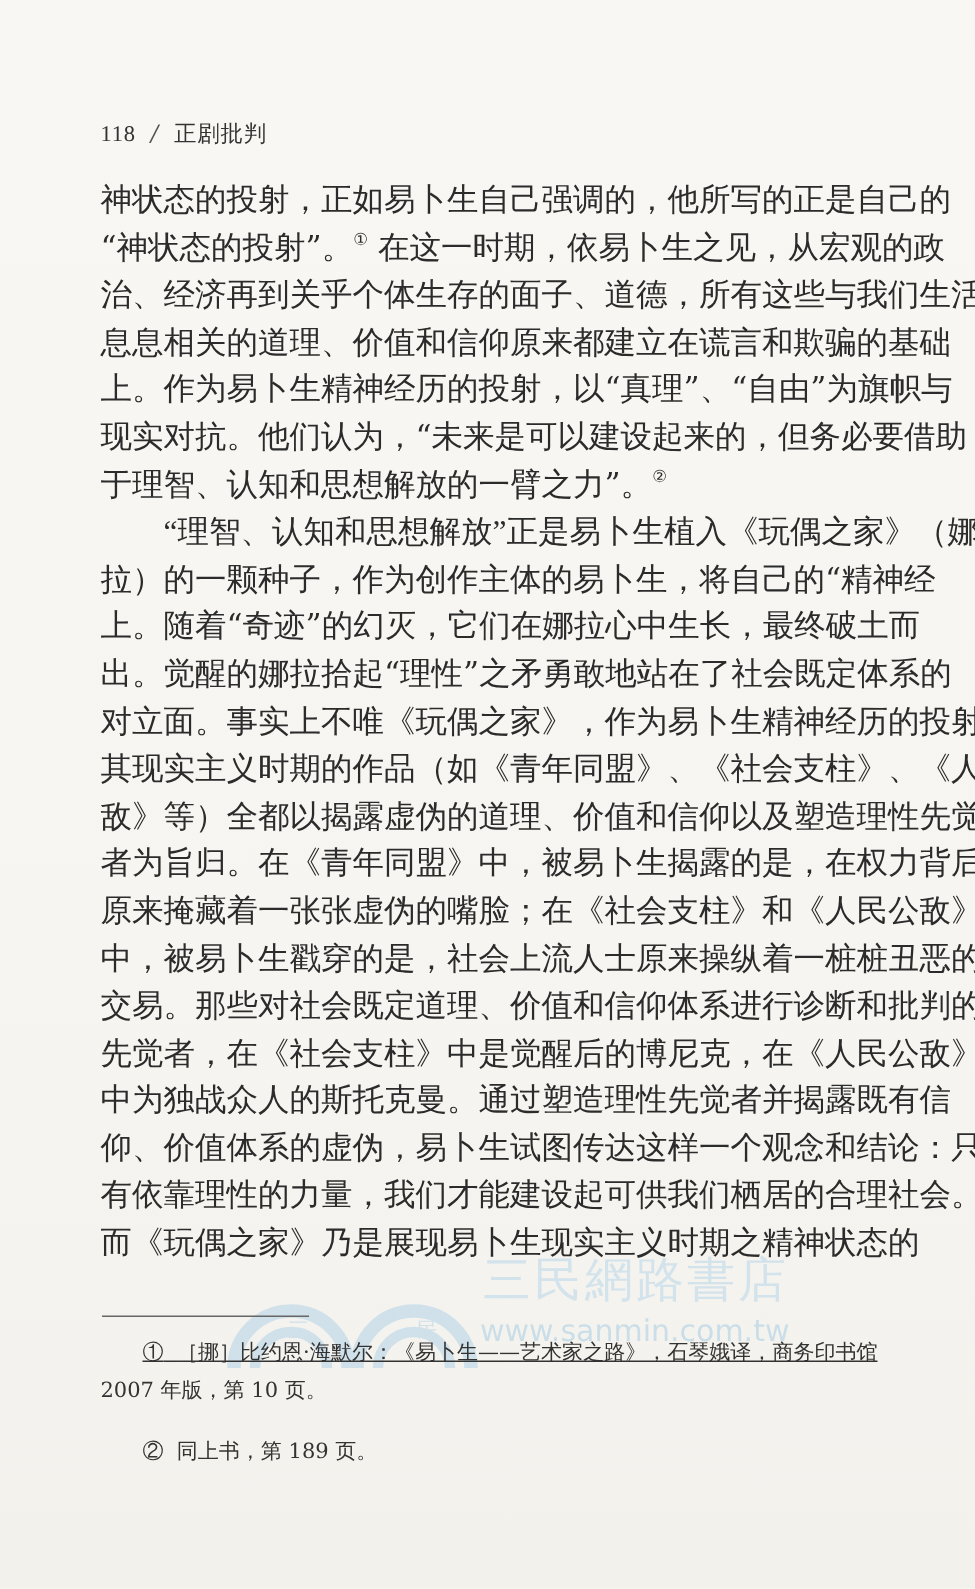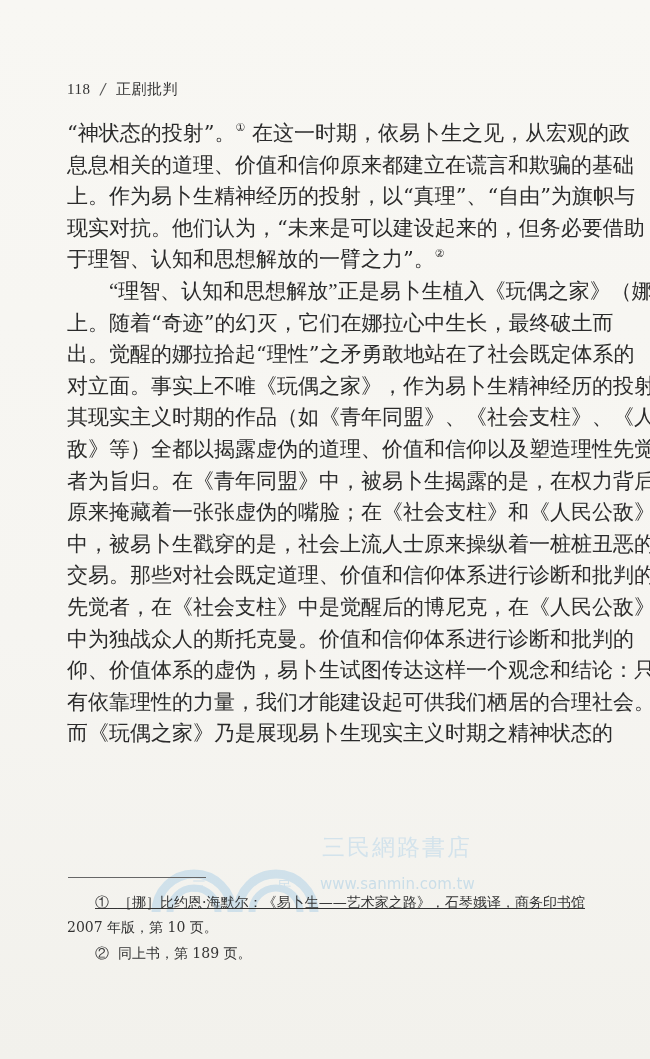--- a/index.html
+++ b/index.html
@@ -49,63 +49,66 @@
     .footnotes .fline { height: 25px; line-height: 25px; white-space: nowrap; }
     .footnotes .findent { padding-left: 28px; }
     .footnotes .fjust { text-align: justify; text-align-last: justify; text-decoration: underline; }
 
     .watermark {
       position: absolute; left: 150px; top: 832px; width: 420px; height: 80px;
       pointer-events: none; opacity: 0.55;
     }
     .wm-text {
       position: absolute; left: 172px; top: 0px;
-      font-size: 23px; color: #b9d6ea; letter-spacing: 2px;
+      font-size: 32px; color: #b9d6ea; letter-spacing: 2px;
       font-family: "DejaVu Serif", serif;
     }
     .wm-url {
       position: absolute; left: 170px; top: 43px;
-      font-size: 15px; color: #a9cde4;
+      font-size: 20px; color: #a9cde4;
       font-family: "DejaVu Sans", sans-serif;
     }
     .wm-san, .wm-min {
       position: absolute; top: 46px; font-size: 14px; color: #b3d3e8;
     }
     .wm-san { left: 42px; }
     .wm-min { left: 128px; }
   </style>
 </head>
 <body>
 
 <div class="page">
 
   <div class="running-head">
     <span class="num">118</span>
     <span class="sep">/</span>
     <span class="title">正剧批判</span>
   </div>
 
   <div class="body-text">
+    <div class="line"><span>神状态的投射，正如易卜生自己强调的，他所写的正是自己的</span></div>
     <div class="line"><span>“神状态的投射”。</span><sup class="fn">①</sup><span> 在这一时期，依易卜生之见，从宏观的政</span></div>
+    <div class="line"><span>治、经济再到关乎个体生存的面子、道德，所有这些与我们生活</span></div>
     <div class="line"><span>息息相关的道理、价值和信仰原来都建立在谎言和欺骗的基础</span></div>
     <div class="line"><span>上。作为易卜生精神经历的投射，以“真理”、“自由”为旗帜与</span></div>
     <div class="line"><span>现实对抗。他们认为，“未来是可以建设起来的，但务必要借助</span></div>
     <div class="line last"><span>于理智、认知和思想解放的一臂之力”。</span><sup class="fn">②</sup></div>
     <div class="line indent"><span>“理智、认知和思想解放”正是易卜生植入《玩偶之家》（娜</span></div>
+    <div class="line"><span>拉）的一颗种子，作为创作主体的易卜生，将自己的“精神经</span></div>
     <div class="line"><span>上。随着“奇迹”的幻灭，它们在娜拉心中生长，最终破土而</span></div>
     <div class="line"><span>出。觉醒的娜拉拾起“理性”之矛勇敢地站在了社会既定体系的</span></div>
     <div class="line"><span>对立面。事实上不唯《玩偶之家》，作为易卜生精神经历的投射，</span></div>
     <div class="line"><span>其现实主义时期的作品（如《青年同盟》、《社会支柱》、《人民公</span></div>
     <div class="line"><span>敌》等）全都以揭露虚伪的道理、价值和信仰以及塑造理性先觉</span></div>
     <div class="line"><span>者为旨归。在《青年同盟》中，被易卜生揭露的是，在权力背后</span></div>
     <div class="line"><span>原来掩藏着一张张虚伪的嘴脸；在《社会支柱》和《人民公敌》</span></div>
     <div class="line"><span>中，被易卜生戳穿的是，社会上流人士原来操纵着一桩桩丑恶的</span></div>
     <div class="line"><span>交易。那些对社会既定道理、价值和信仰体系进行诊断和批判的</span></div>
     <div class="line"><span>先觉者，在《社会支柱》中是觉醒后的博尼克，在《人民公敌》</span></div>
-    <div class="line"><span>中为独战众人的斯托克曼。价值和信仰体系进行诊断和批判的</span></div>
+    <div class="line"><span>中为独战众人的斯托克曼。通过塑造理性先觉者并揭露既有信</span></div>
     <div class="line"><span>仰、价值体系的虚伪，易卜生试图传达这样一个观念和结论：只</span></div>
     <div class="line"><span>有依靠理性的力量，我们才能建设起可供我们栖居的合理社会。</span></div>
     <div class="line"><span>而《玩偶之家》乃是展现易卜生现实主义时期之精神状态的</span></div>
   </div>
 
   <div class="watermark">
     <svg width="170" height="80" viewBox="0 0 170 80" style="position:absolute;left:0;top:0;">
       <g fill="none" stroke="#b3d3e8" stroke-linecap="butt">
         <path d="M6 80 A38 38 0 0 1 82 80" stroke-width="9"></path>
         <path d="M20 80 A24 24 0 0 1 68 80" stroke-width="7"></path>
@@ -121,18 +124,18 @@
 
   <div class="footnote-rule"></div>
 
   <div class="footnotes">
     <div class="fline findent fjust">
       <span>①</span>&nbsp;&nbsp;<span>［挪］比约恩·海默尔：《易卜生——艺术家之路》，石琴娥译，商务印书馆</span>
     </div>
     <div class="fline">
       <span>2007 年版，第 10 页。</span>
     </div>
-    <div class="fline findent" style="margin-top:1px;">
+    <div class="fline findent" style="margin-top:16px;">
       <span>②</span>&nbsp;&nbsp;<span>同上书，第 189 页。</span>
     </div>
   </div>
 
 </div>
 
 </body></html>

